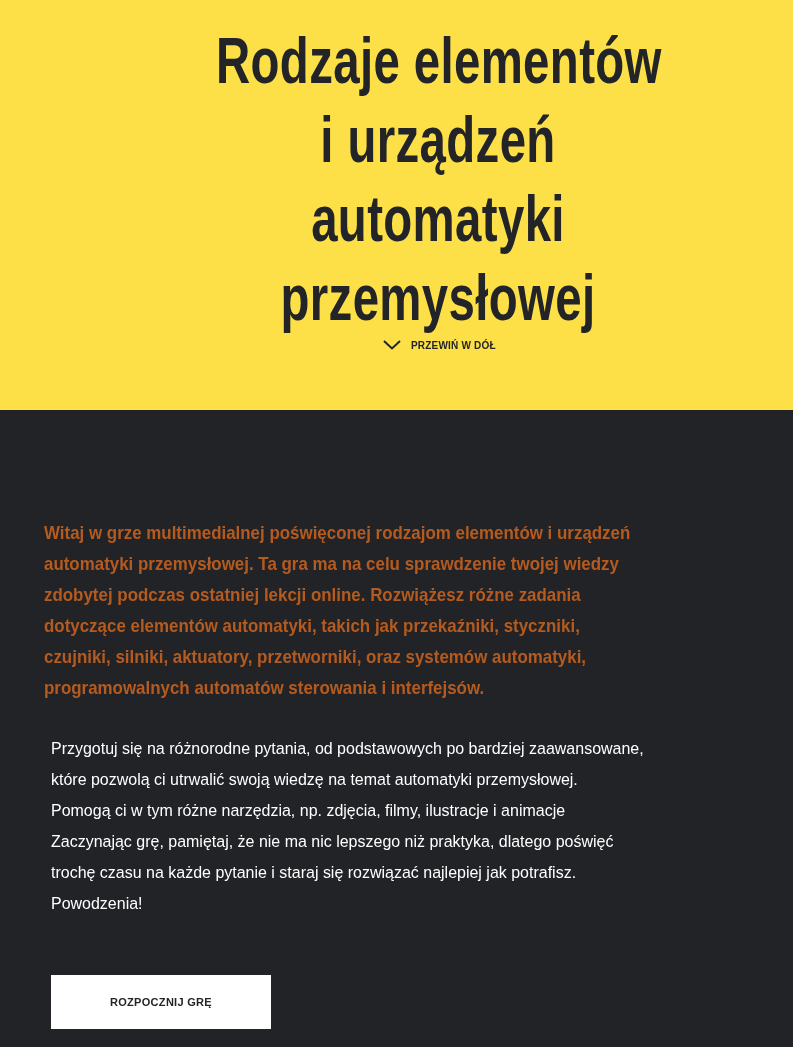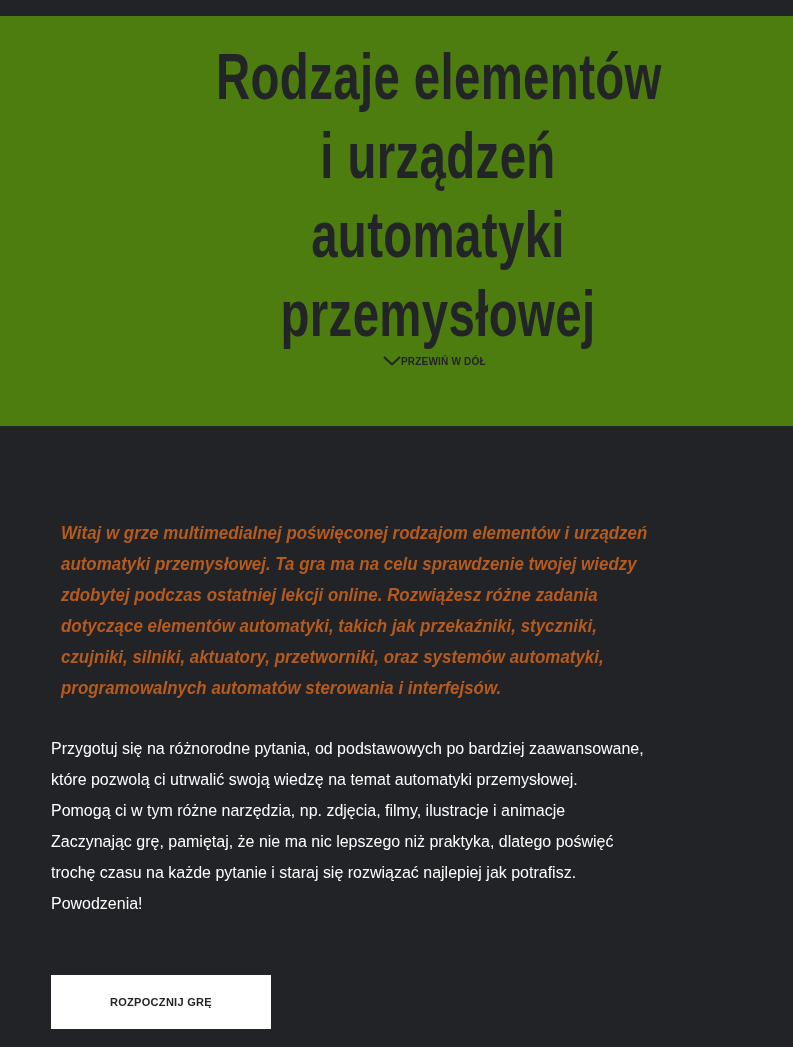--- a/index.html
+++ b/index.html
@@ -3,53 +3,52 @@
 <meta charset="utf-8">
 <style>
   html, body { margin: 0; padding: 0; }
   body {
     width: 793px; height: 1047px; overflow: hidden;
     background: #222327;
     font-family: "Liberation Sans", sans-serif;
   }
   .hero {
     position: absolute; left: 0; top: 0; width: 793px; height: 410px;
-    background: #4d7c0f;
-    margin-top: 16px;
+    background: #fde047;
   }
   .title-wrap {
     position: absolute; left: 138px; top: 22px; width: 600px;
     text-align: center;
   }
   .title-line {
     display: block;
     font-family: "Liberation Sans", sans-serif;
     font-weight: 700;
     font-size: 64px;
     line-height: 79px;
     height: 79px;
     color: #232428;
     transform: scaleX(0.74);
     transform-origin: center;
     white-space: nowrap;
     letter-spacing: 0.5px;
   }
   .scroll-down {
     position: absolute; left: 383px; top: 337px; height: 16px;
-    display: flex; align-items: center; 
+    display: flex; align-items: center; gap: 10px;
     cursor: pointer;
   }
   .scroll-down svg { display: block; }
   .scroll-label {
     font-family: "Liberation Sans", sans-serif;
     font-weight: 700; font-size: 10px; color: #232428;
     letter-spacing: 0.2px;
   }
   .content {
-    position: absolute; left: 61px; top: 518px; width: 720px; font-style: italic;
+    position: absolute; left: 44px; top: 518px; width: 720px;
   }
   .lead {
     margin: 0;
     color: #b55b1f;
     font-weight: 700;
     font-size: 18.2px;
     line-height: 31px;
     transform: scaleX(0.93);
     transform-origin: left top;
     width: 760px;

